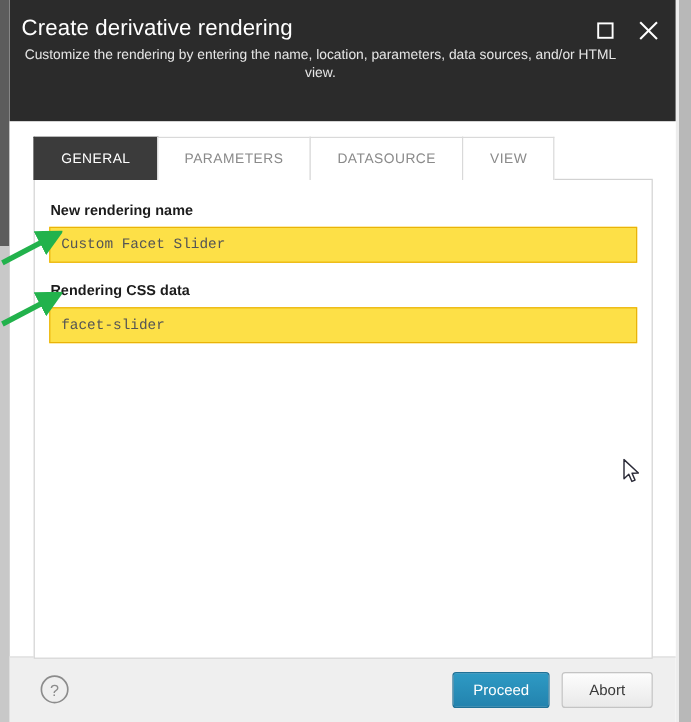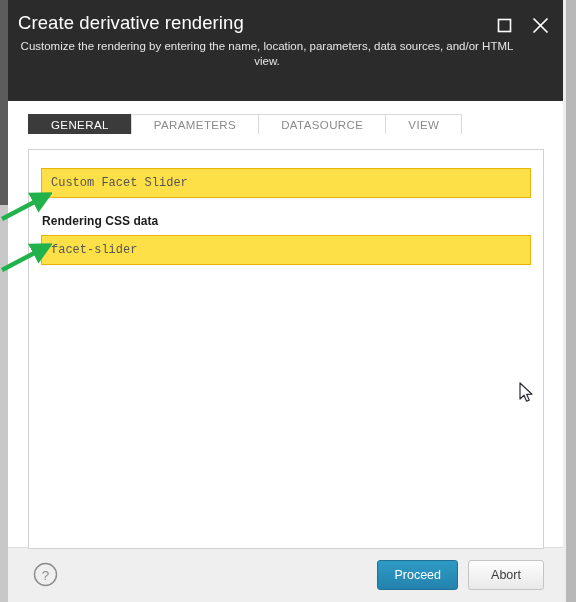--- a/index.html
+++ b/index.html
@@ -119,21 +119,21 @@
     padding: 0 22px;
     font-size: 11.5px;
     letter-spacing: 0.4px;
     color: #8a8a8a;
     background: #ffffff;
     border: 1px solid #d9d9d9;
     border-bottom: none;
     margin-right: -1px;
     cursor: pointer;
     box-sizing: border-box;
-    height: 20px;
+    height: 36px;
   }
   .tab.active {
     background: #3b3b3b;
     color: #ffffff;
     border-color: #3b3b3b;
   }
 
   
   .content-panel {
     position: relative;
@@ -303,20 +303,21 @@
     <div class="tabs-row">
       <div class="tab active">GENERAL</div>
       <div class="tab">PARAMETERS</div>
       <div class="tab">DATASOURCE</div>
       <div class="tab">VIEW</div>
     </div>
 
     <div class="content-panel">
 
       <div class="field-group">
+        <div class="field-label">New rendering name</div>
         <input class="text-input" type="text" value="Custom Facet Slider" style="">
       </div>
 
 
       <div class="field-group">
         <div class="field-label">Rendering CSS data</div>
         <input class="text-input" type="text" value="facet-slider" style="">
       </div>
 
     </div>

